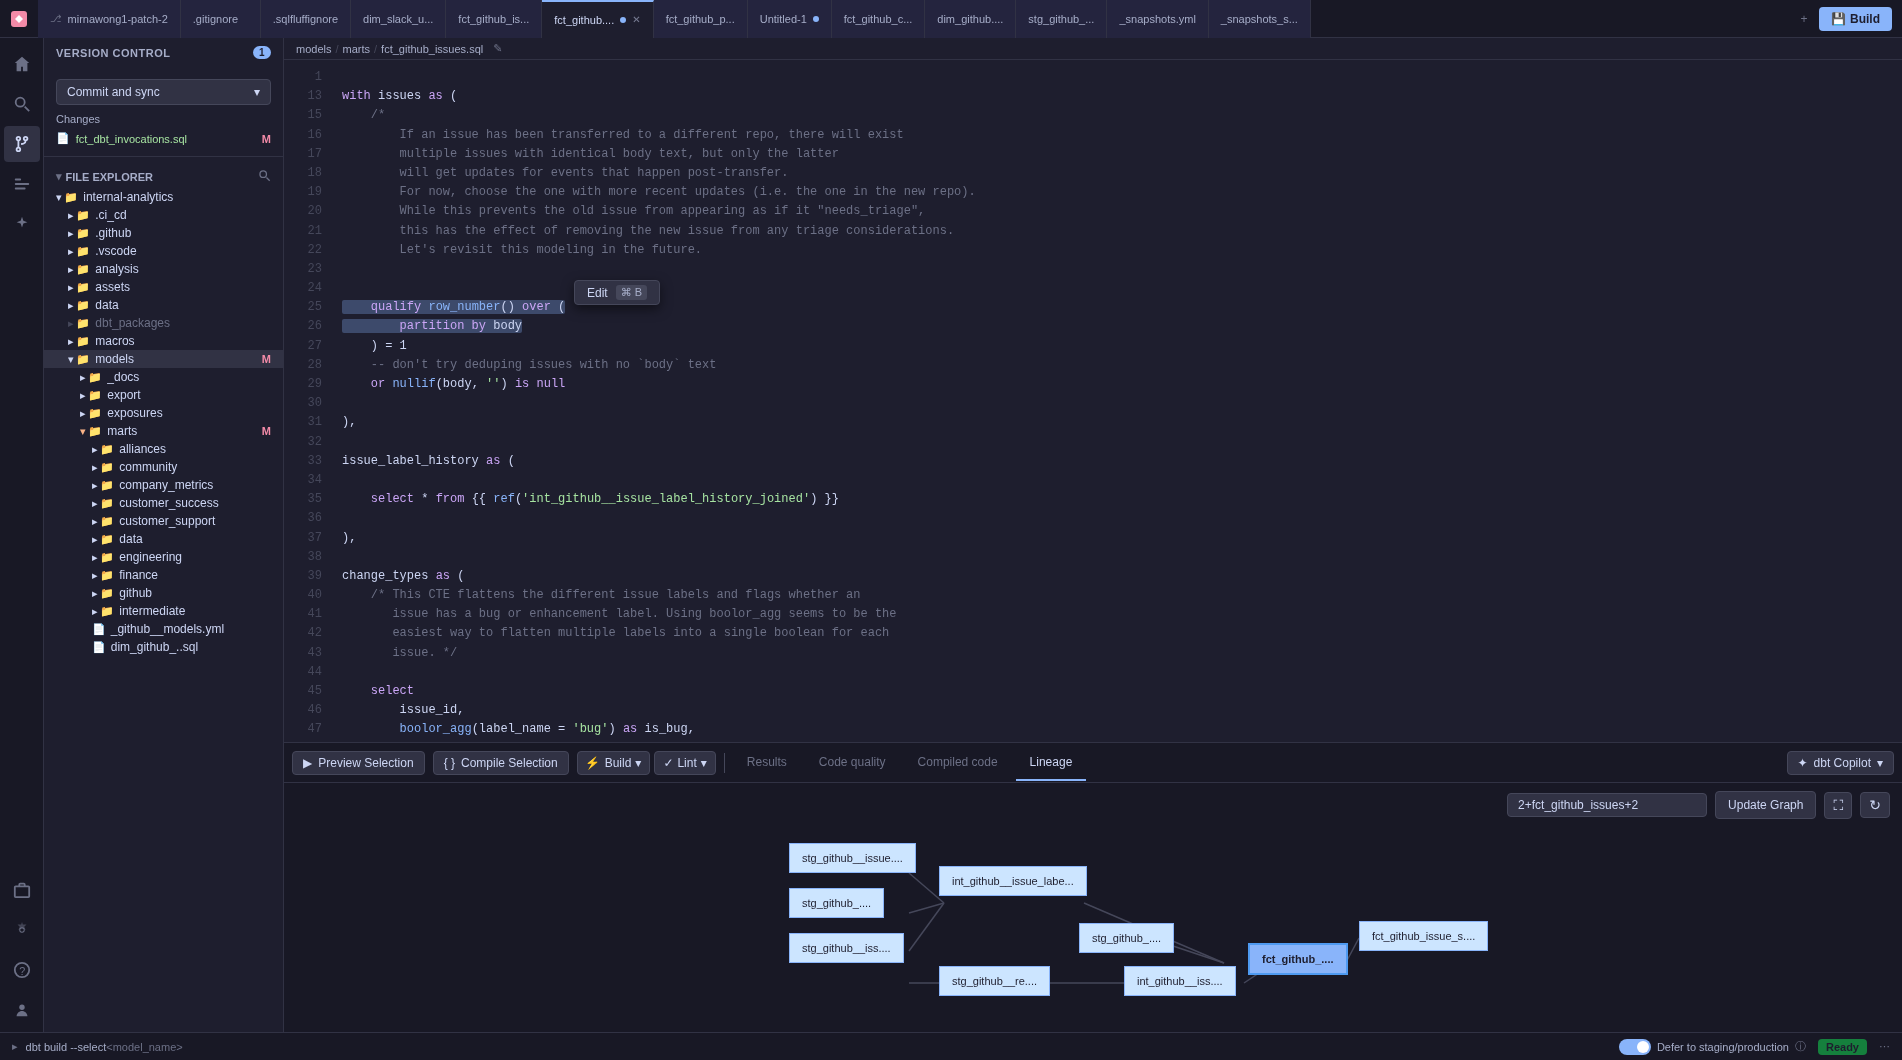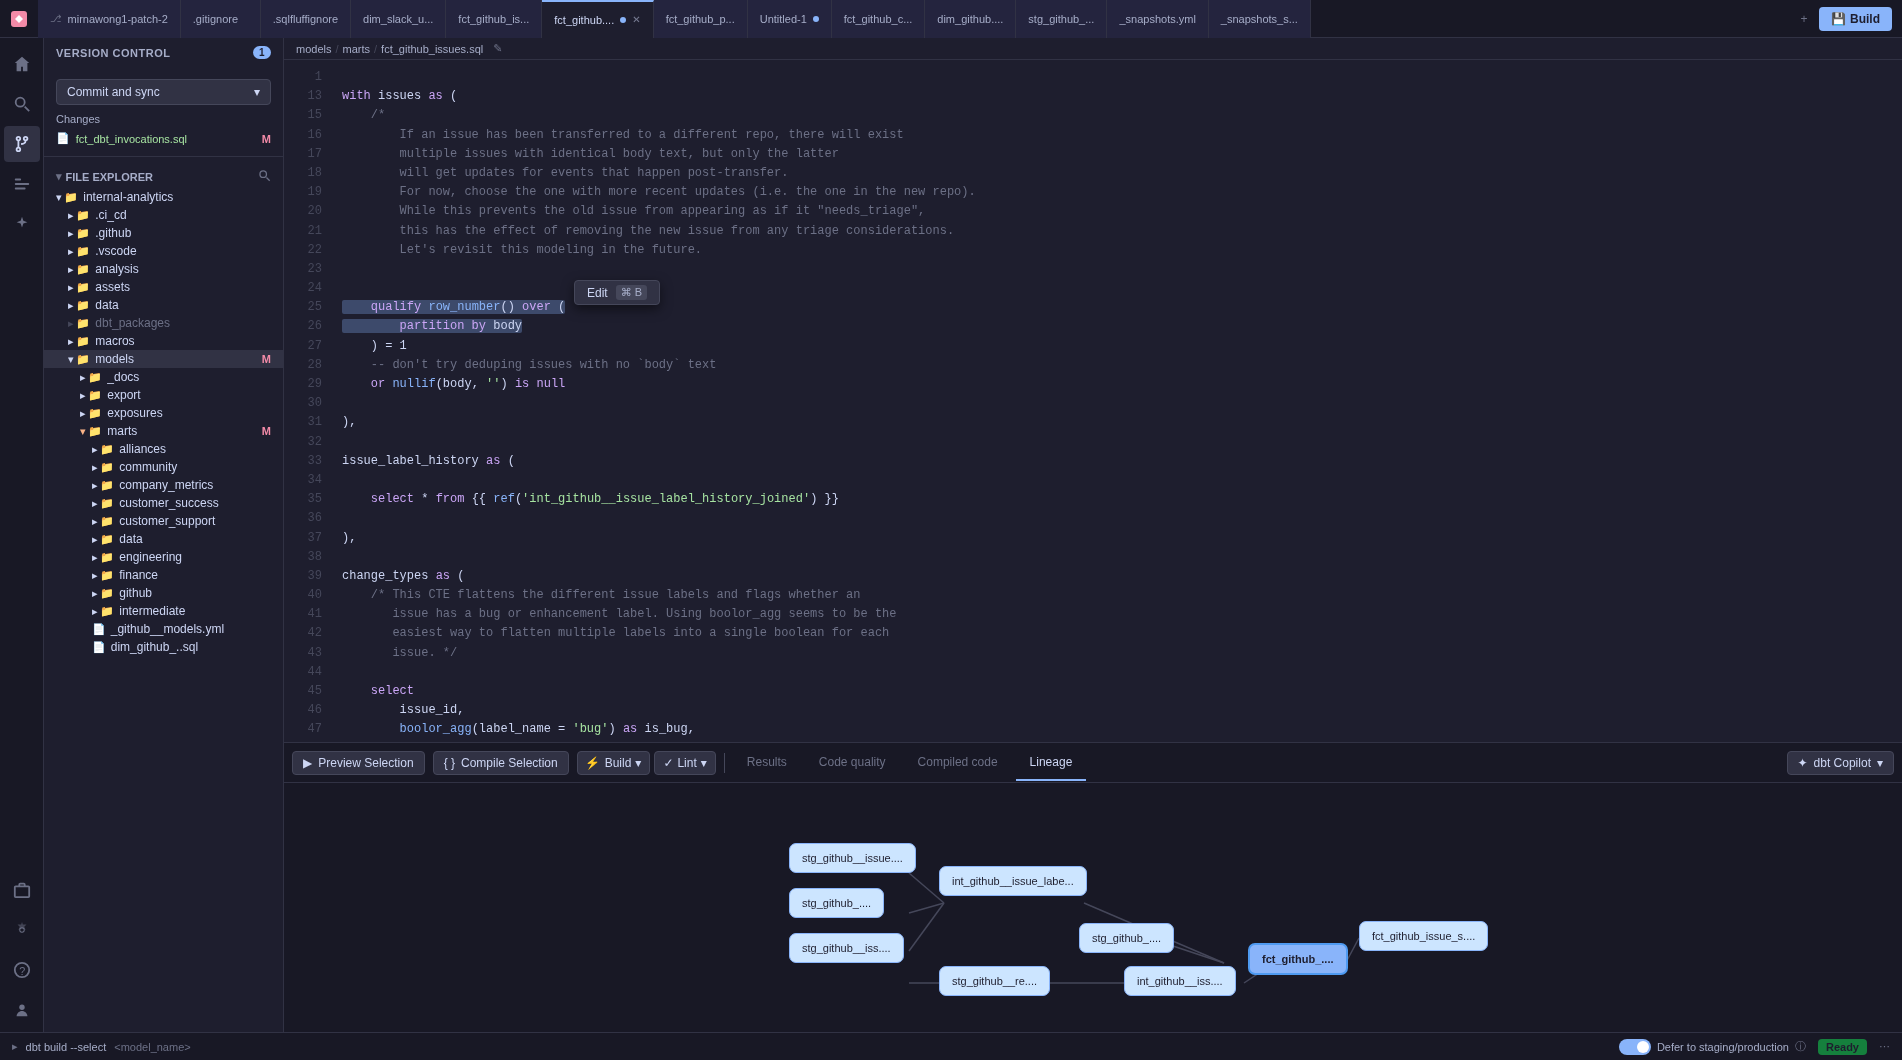--- a/index.html
+++ b/index.html
@@ -72,32 +72,32 @@
     .edit-tooltip { position: absolute; background: #313244; border: 1px solid #45475a; border-radius: 4px; padding: 4px 12px; font-size: 12px; color: #cdd6f4; display: flex; align-items: center; gap: 8px; top: 220px; left: 290px; z-index: 100; box-shadow: 0 4px 12px rgba(0,0,0,0.5); }
     .kbd { background: #45475a; border-radius: 3px; padding: 1px 5px; font-size: 11px; color: #a6adc8; }
     .bottom-tab { padding: 0 14px; height: 36px; display: flex; align-items: center; font-size: 12px; color: #6c7086; cursor: pointer; border-bottom: 2px solid transparent; }
     .bottom-tab.active { color: #cdd6f4; border-bottom: 2px solid #89b4fa; }
     .bottom-tab-btn { display: flex; align-items: center; gap: 6px; padding: 4px 10px; background: #313244; border: 1px solid #45475a; border-radius: 4px; color: #cdd6f4; cursor: pointer; font-size: 12px; margin-right: 4px; }
     .bottom-tab-dropdown { display: flex; align-items: center; gap: 4px; padding: 4px 8px; background: #313244; border: 1px solid #45475a; border-radius: 4px; color: #cdd6f4; cursor: pointer; font-size: 12px; }
     .dbt-copilot-btn { display: flex; align-items: center; gap: 6px; background: #313244; border: 1px solid #45475a; border-radius: 4px; padding: 4px 10px; font-size: 12px; color: #cdd6f4; cursor: pointer; }
 
     
     .lineage-area { flex: 1; position: relative; overflow: hidden; background: #181825; }
-    .graph-node { position: absolute; background: #cce5ff; border: 1px solid #89b4fa; border-radius: 7px; padding: 8px 12px; font-size: 11px; color: #1e1e2e; white-space: nowrap; cursor: pointer; }
+    .graph-node { position: absolute; background: #cce5ff; border: 1px solid #89b4fa; border-radius: 0; padding: 8px 12px; font-size: 11px; color: #1e1e2e; white-space: nowrap; cursor: pointer; }
     .graph-node.highlighted { background: #89b4fa; border-color: #74c7ec; font-weight: 700; }
 
     
     .graph-toolbar { display: flex; align-items: center; gap: 8px; padding: 8px 12px; justify-content: flex-end; }
     .graph-search { background: #313244; border: 1px solid #45475a; border-radius: 4px; padding: 4px 10px; font-size: 12px; color: #cdd6f4; width: 200px; }
     .update-graph-btn { background: #313244; border: 1px solid #45475a; border-radius: 4px; padding: 6px 12px; font-size: 12px; color: #cdd6f4; cursor: pointer; font-weight: 500; }
     .graph-icon-btn { background: #313244; border: 1px solid #45475a; border-radius: 4px; padding: 4px 8px; font-size: 14px; color: #cdd6f4; cursor: pointer; }
 
     
     .status-bar { height: 28px; background: #181825; border-top: 1px solid #313244; display: flex; align-items: center; padding: 0 12px; gap: 8px; font-size: 11px; color: #6c7086; }
-    .status-command { flex: 1; display: flex; align-items: center; gap: 8px; }
+    .status-command { flex: 1; display: flex; align-items: center; gap: 0; }
     .status-input { background: transparent; border: none; color: #a6adc8; font-size: 11px; outline: none; flex: 1; }
     .status-right { display: flex; align-items: center; gap: 12px; margin-left: auto; }
     .status-toggle { display: flex; align-items: center; gap: 6px; }
     .toggle-switch { width: 32px; height: 16px; background: #89b4fa; border-radius: 8px; position: relative; cursor: pointer; }
     .toggle-knob { width: 12px; height: 12px; background: white; border-radius: 50%; position: absolute; top: 2px; right: 2px; }
     .status-ready { background: #15803d; color: #1e1e2e; border-radius: 4px; padding: 2px 8px; font-size: 11px; font-weight: 600; cursor: pointer; }
     .status-dots { cursor: pointer; }
 
     
     svg.arrows { position: absolute; top: 0; left: 0; width: 100%; height: 100%; pointer-events: none; }
@@ -515,20 +515,26 @@
           <div style="flex:1;"></div>
           <div class="dbt-copilot-btn">
             <span>✦</span>
             <span>dbt Copilot</span>
             <span>▾</span>
           </div>
         </div>
 
         <div class="lineage-area">
 
+          <div class="graph-toolbar">
+            <input class="graph-search" value="2+fct_github_issues+2" readonly="" style="">
+            <button class="update-graph-btn">Update Graph</button>
+            <button class="graph-icon-btn" title="Fullscreen">⛶</button>
+            <button class="graph-icon-btn" title="Refresh">↻</button>
+          </div>
 
           <svg class="arrows" style="position:absolute;top:40px;left:0;">
 
             <line x1="625" y1="50" x2="660" y2="80"></line>
 
             <line x1="625" y1="90" x2="660" y2="80"></line>
 
             <line x1="625" y1="128" x2="660" y2="80"></line>
 
             <line x1="800" y1="80" x2="940" y2="140"></line>

